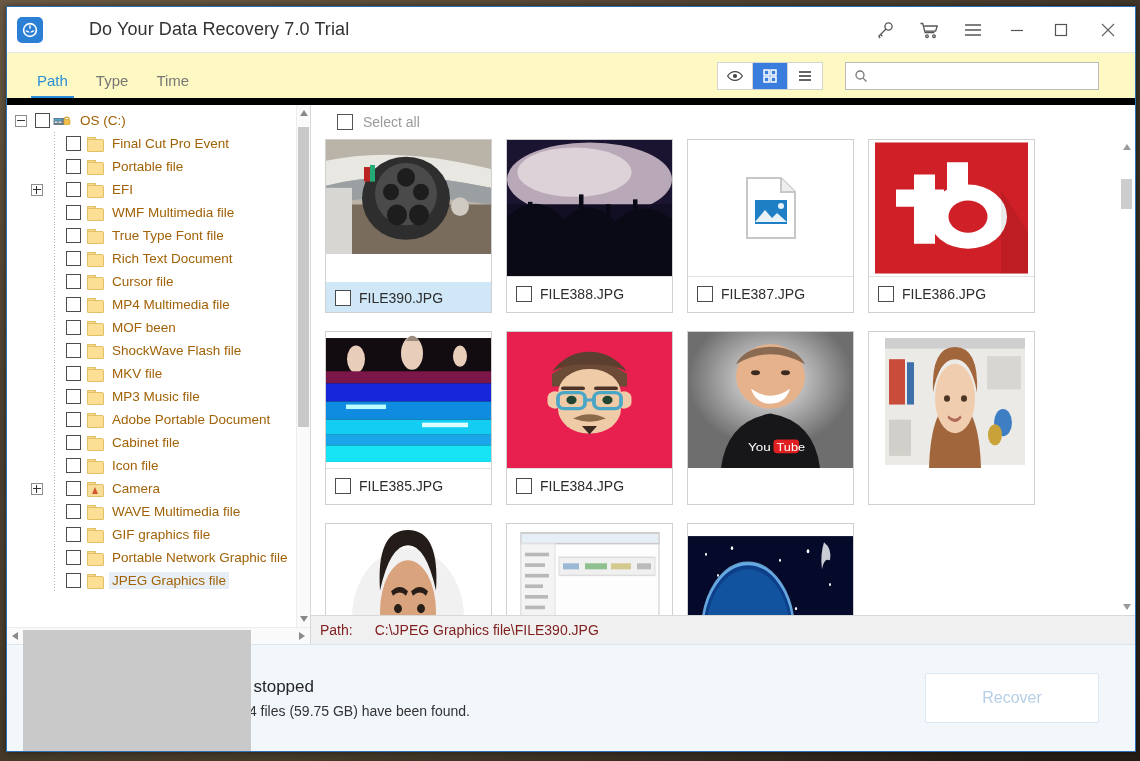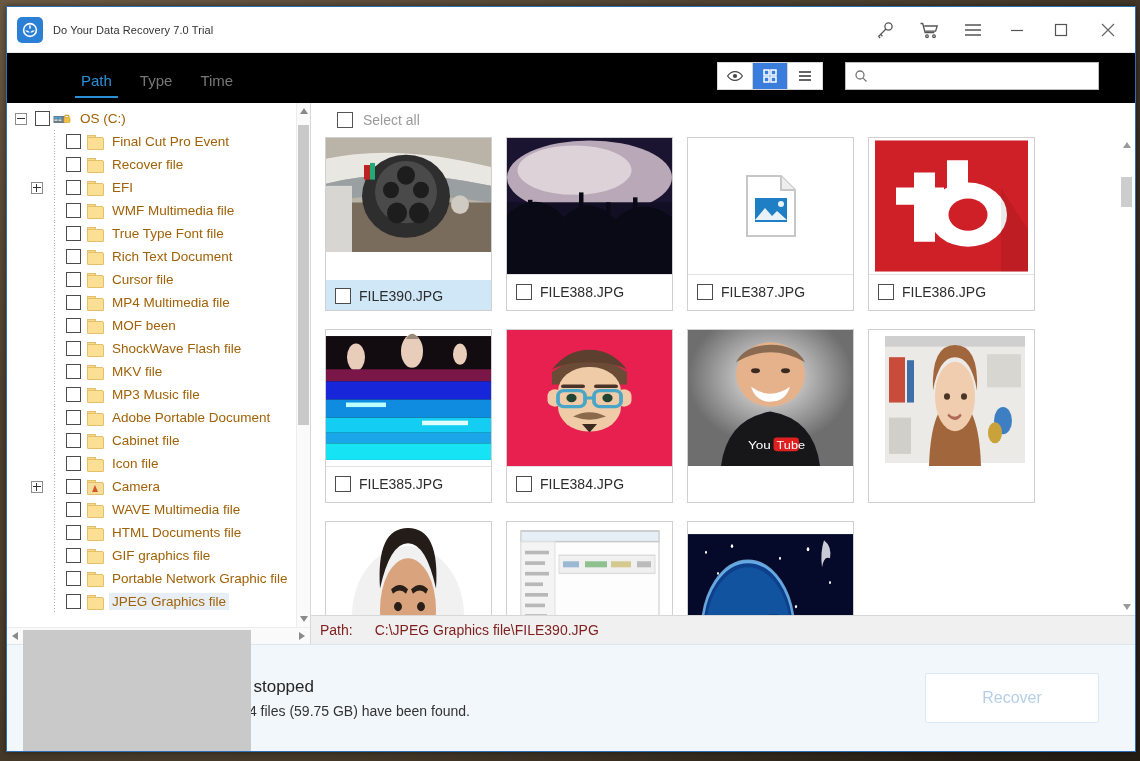--- a/index.html
+++ b/index.html
@@ -33,32 +33,32 @@
     display:flex;align-items:center;
     border-bottom:1px solid #e8e8e8;
   }
   .logo{
     width:26px;height:26px;margin-left:10px;margin-right:10px;
     background:#2b7fd4;border-radius:5px;
     display:flex;align-items:center;justify-content:center;
     flex:none;
   }
   .logo svg{display:block;}
-  #apptitle{font-size:11px;color:#333;letter-spacing:.1px;}
+  #apptitle{font-size:18px;color:#333;letter-spacing:.1px;margin-left:36px;}
   #titlespacer{flex:1;}
   .tbtn{
     width:44px;height:45px;display:flex;align-items:center;justify-content:center;
     color:#555;flex:none;
   }
   .tbtn svg{display:block;}
   .tbtn.close{width:50px;margin-right:2px;}
   
   #toolrow{
     height:45px;min-height:45px;display:flex;align-items:flex-end;
-    background:#000000;border-bottom:5px solid #000000;position:relative;padding-left:44px;
+    background:#fef9c3;border-bottom:7px solid #000000;position:relative;
   }
   #tabs{display:flex;align-items:flex-end;height:45px;padding-left:16px;}
   .tab{
     font-size:15px;color:#777;padding:0 14px 9px 14px;position:relative;
   }
   .tab.active{color:#2b8fd8;}
   .tab.active:after{
     content:"";position:absolute;left:8px;right:8px;bottom:0;height:2px;background:#2b8fd8;
   }
   #toolspacer{flex:1;}
@@ -337,21 +337,21 @@
             </div>
             <div class="trow">
               <span class="ind" style="width: 22px;"></span>
               <span class="twist"></span>
               <span class="dots"></span>
               <span class="cbx"></span>
               <span class="folder">
                 <span class="f-t"></span>
                 <span class="f-b"></span>
               </span>
-              <span class="tlabel">Recover file</span>
+              <span class="tlabel">Portable file</span>
             </div>
             <div class="trow">
               <span class="ind" style="width: 22px;"></span>
               <span class="twist plus">
                 <span class="box"></span>
               </span>
               <span class="dots"></span>
               <span class="cbx"></span>
               <span class="folder">
                 <span class="f-t"></span>
@@ -507,31 +507,20 @@
             <div class="trow">
               <span class="ind" style="width: 22px;"></span>
               <span class="twist"></span>
               <span class="dots"></span>
               <span class="cbx"></span>
               <span class="folder">
                 <span class="f-t"></span>
                 <span class="f-b"></span>
               </span>
               <span class="tlabel">WAVE Multimedia file</span>
-            </div>
-            <div class="trow">
-              <span class="ind" style="width: 22px;"></span>
-              <span class="twist"></span>
-              <span class="dots"></span>
-              <span class="cbx"></span>
-              <span class="folder">
-                <span class="f-t"></span>
-                <span class="f-b"></span>
-              </span>
-              <span class="tlabel">HTML Documents file</span>
             </div>
             <div class="trow">
               <span class="ind" style="width: 22px;"></span>
               <span class="twist"></span>
               <span class="dots"></span>
               <span class="cbx"></span>
               <span class="folder">
                 <span class="f-t"></span>
                 <span class="f-b"></span>
               </span>

